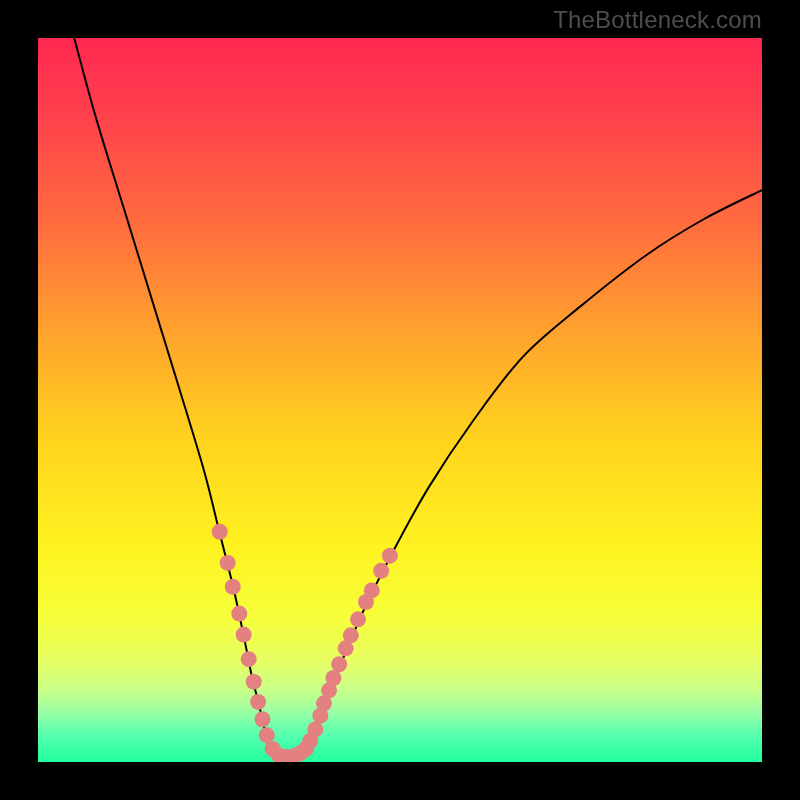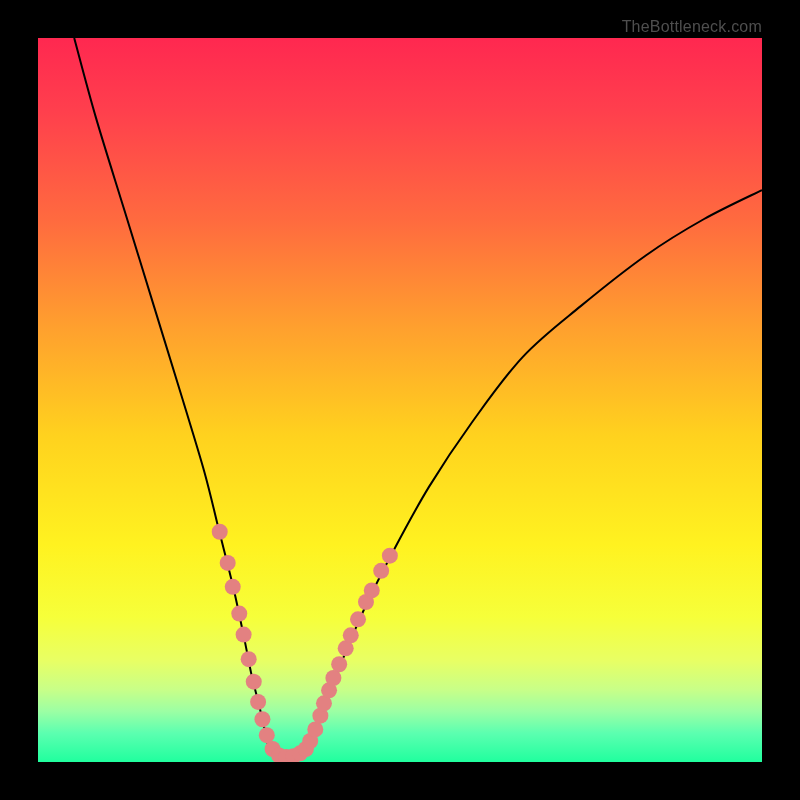--- a/index.html
+++ b/index.html
@@ -17,24 +17,24 @@
     width: 724px;
     height: 724px;
     overflow: hidden;
   }
   .gradient-bg {
     position: absolute;
     inset: 0;
   }
   .watermark {
     position: absolute;
-    top: 18px;
+    top: 6px;
     right: 38px;
     font-family: Arial, Helvetica, sans-serif;
-    font-size: 16px;
+    font-size: 24px;
     color: #4e4e4e;
     letter-spacing: 0.2px;
   }
   svg.curve {
     position: absolute;
     inset: 0;
   }
 </style>
 </head>
 <body>

